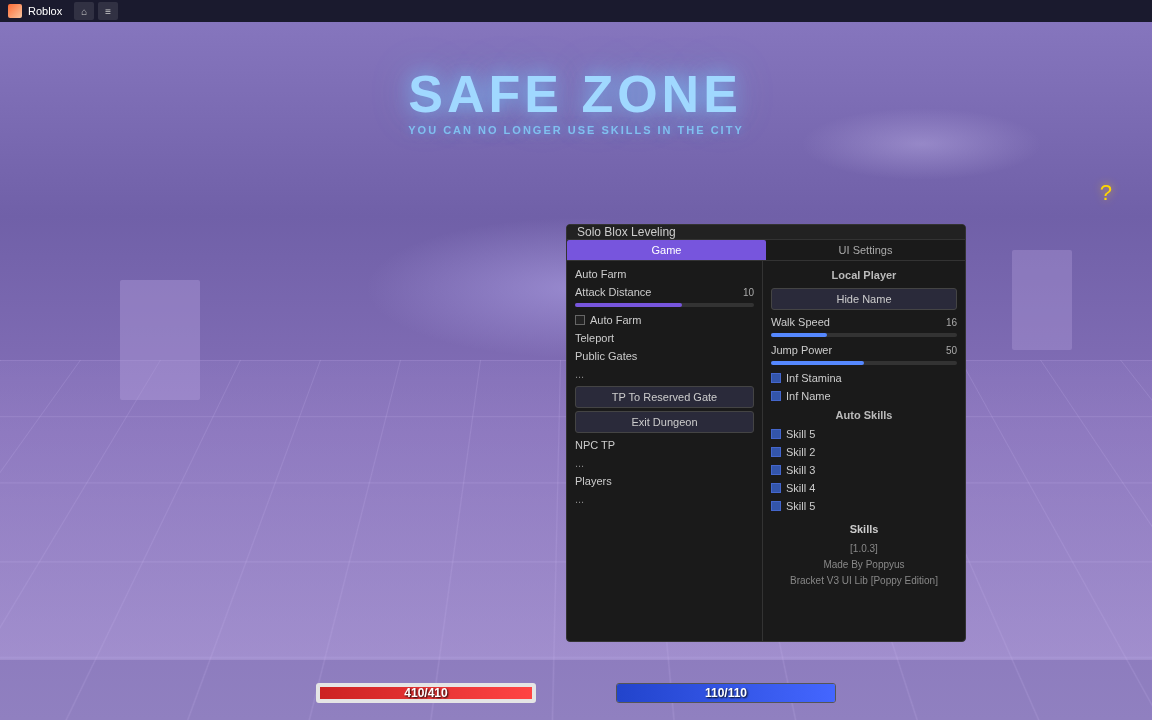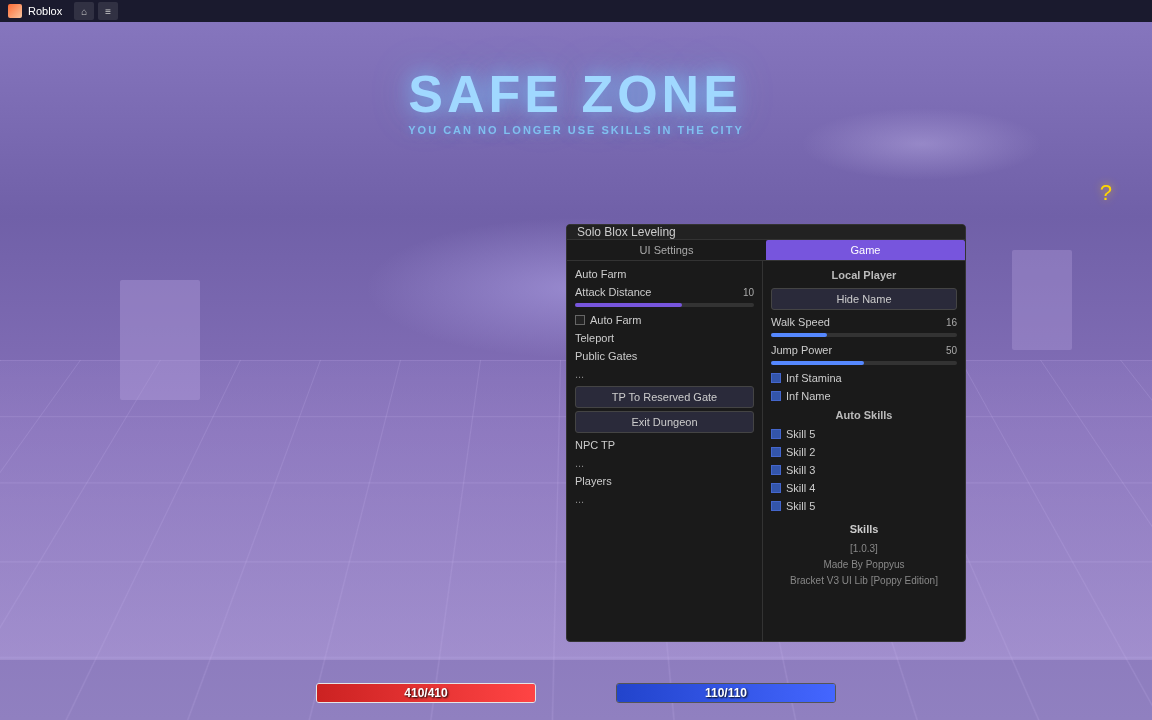--- a/index.html
+++ b/index.html
@@ -144,21 +144,21 @@
       gap: 2px;
     }
 
     .health-bar {
       width: 220px;
       height: 20px;
       background: #333;
       border-radius: 3px;
       overflow: hidden;
       position: relative;
-      border: 1px solid #e5e5e5;
+      border: 4px solid #e5e5e5;
     }
 
     .health-bar-fill {
       height: 100%;
       background: linear-gradient(90deg, #cc2222, #ff4444);
     }
 
     .health-bar-text {
       position: absolute;
       inset: 0;
@@ -436,22 +436,22 @@
 
 <div class="question-icon">?</div>
 
 <div class="panel">
 
   <div class="panel-titlebar">
     <span>Solo Blox Leveling</span>
   </div>
 
   <div class="panel-tabs">
+    <div class="panel-tab active">Game</div>
     <div class="panel-tab">UI Settings</div>
-    <div class="panel-tab active">Game</div>
   </div>
 
   <div class="panel-body">
 
     <div class="left-col">
 
       <div class="item-row">
         <span class="item-label">Auto Farm</span>
       </div>
 

